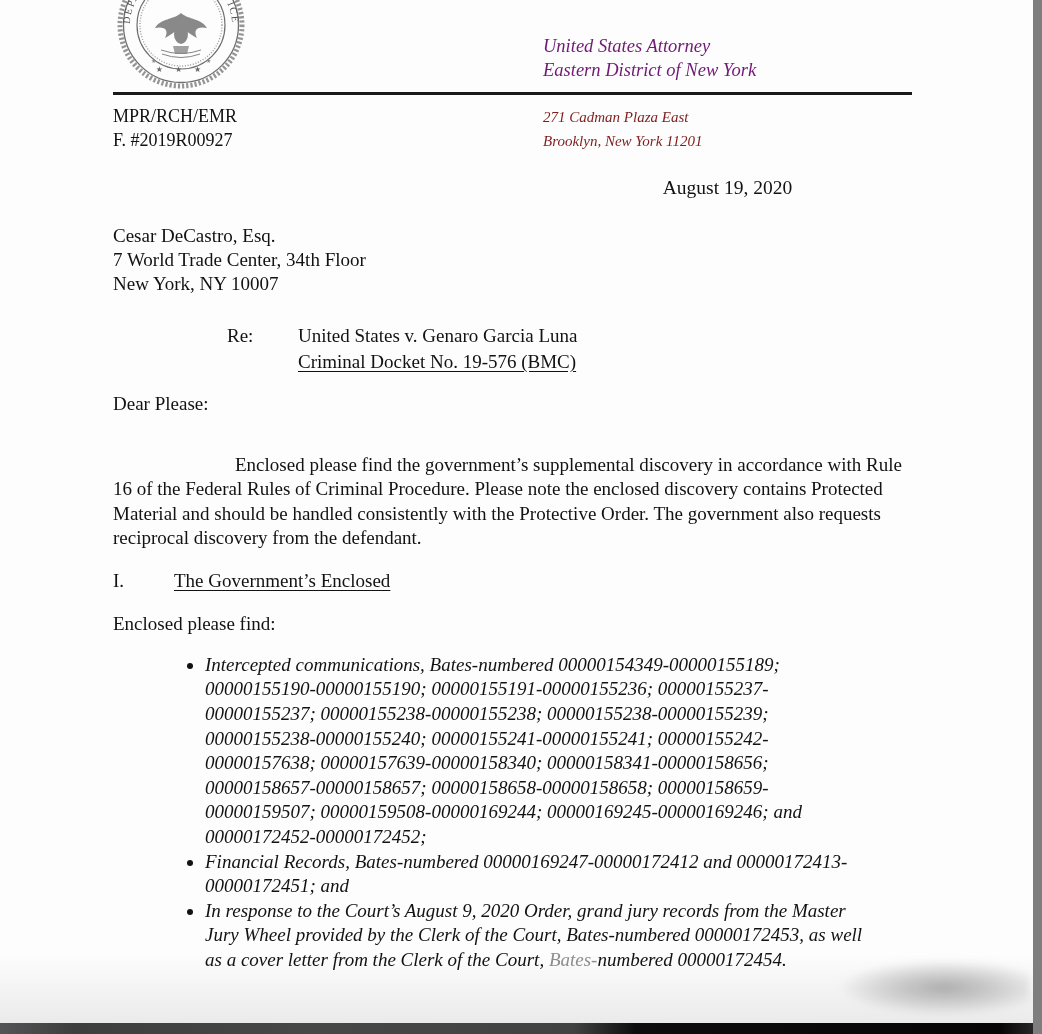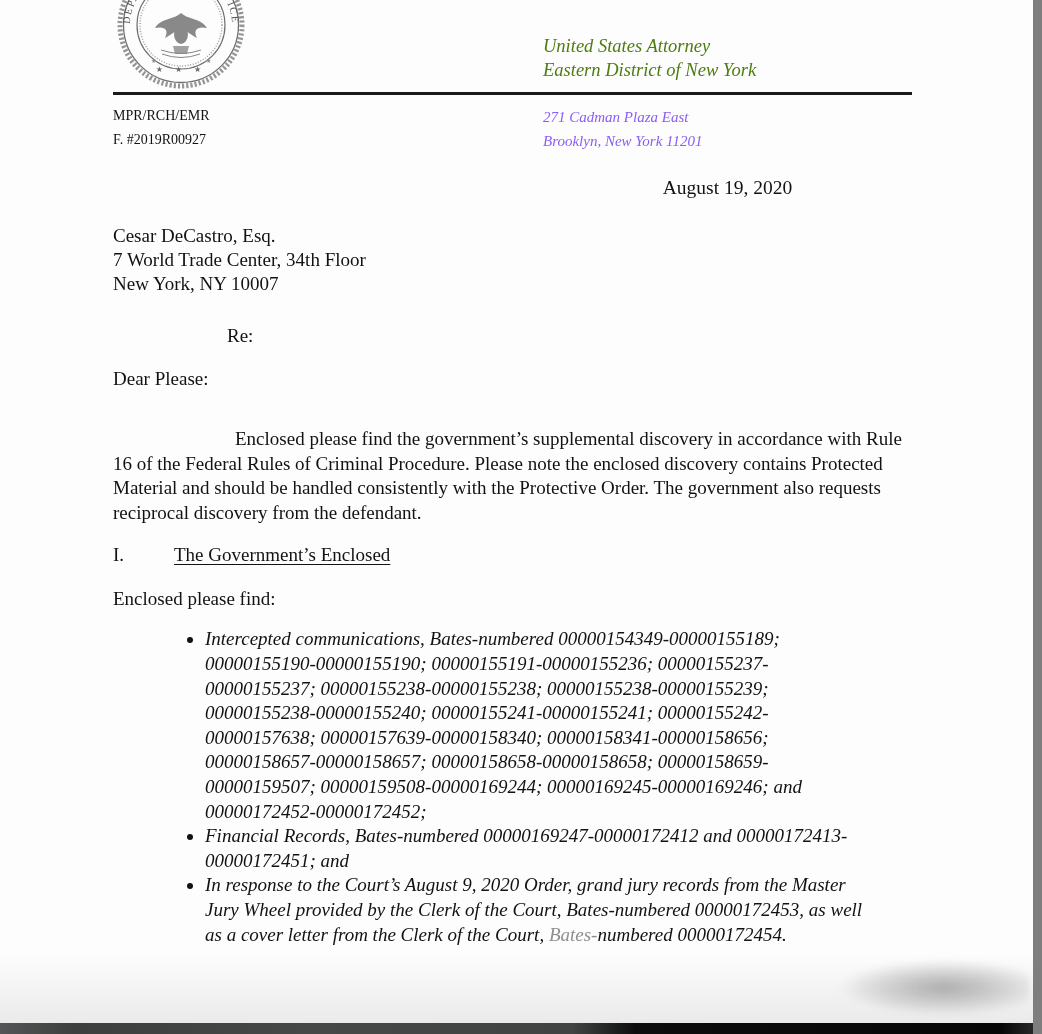--- a/index.html
+++ b/index.html
@@ -6,25 +6,25 @@
   body { background:#ffffff; }
   .screen {
     position:relative; width:1042px; height:1034px; overflow:hidden;
     background:#fdfdfd; color:#121212;
     font-family:"Liberation Serif", serif; font-size:19px; line-height:24.5px;
   }
   .content { position:relative; margin-left:113px; width:799px; }
   
   .letterhead { position:relative; height:92px; }
   .seal { position:absolute; left:2px; top:0; }
-  .office { position:absolute; left:430px; top:34px; font-style:italic; font-size:18.5px; line-height:24px; color:#4d7c0f; }
+  .office { position:absolute; left:430px; top:34px; font-style:italic; font-size:18.5px; line-height:24px; color:#701a75; }
   .rule { height:3px; background:#1a1a1a; }
   .refs { position:relative; margin-top:9px; height:48px; }
-  .ref-left { font-size:14px; line-height:24px; }
-  .ref-right { position:absolute; left:430px; top:1px; font-style:italic; font-size:15px; line-height:24px; color:#8b5cf6; }
+  .ref-left { font-size:18px; line-height:24px; }
+  .ref-right { position:absolute; left:430px; top:1px; font-style:italic; font-size:15px; line-height:24px; color:#7f1d1d; }
   .date-line { margin-top:24px; margin-left:430px; font-size:19.5px;text-align:center; }
   .delivery { margin-top:22px; text-decoration:underline; text-underline-offset:3px; }
   .recipient { margin-top:23px; line-height:24.3px; }
   .re-block { margin-top:27px; margin-left:114px; display:flex; line-height:25.5px; }
   .re-label { width:71px; flex:0 0 71px; }
   .re-docket { text-decoration:underline; text-underline-offset:3px; }
   .salutation { margin-top:18px; }
   .para { margin-top:36px; text-indent:122px; }
   .section-head { margin-top:18px; display:flex; }
   .sec-num { width:61px; flex:0 0 61px; }
@@ -95,20 +95,24 @@
 
 
     <div class="recipient">
       <div>Cesar DeCastro, Esq.</div>
       <div>7 World Trade Center, 34th Floor</div>
       <div>New York, NY 10007</div>
     </div>
 
     <div class="re-block">
       <span class="re-label">Re:</span>
+      <span>
+        <div>United States v. Genaro Garcia Luna</div>
+        <div class="re-docket">Criminal Docket No. 19-576 (BMC)</div>
+      </span>
     </div>
 
     <div class="salutation">Dear Please:</div>
 
     <div class="para">Enclosed please find the government’s supplemental discovery in accordance with Rule 16 of the Federal Rules of Criminal Procedure.  Please note the enclosed discovery contains Protected Material and should be handled consistently with the Protective Order.  The government also requests reciprocal discovery from the defendant.</div>
 
     <div class="section-head">
       <span class="sec-num">I.</span>
       <span class="sec-title">The Government’s Enclosed</span>
     </div>

